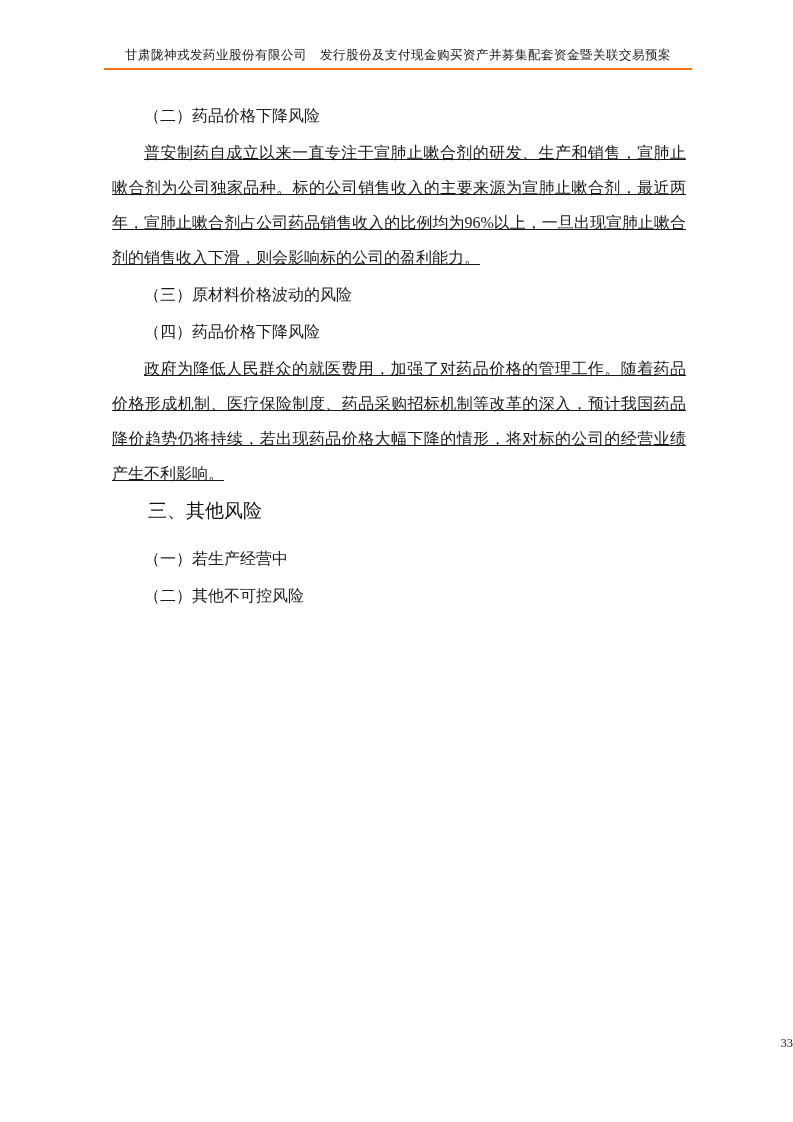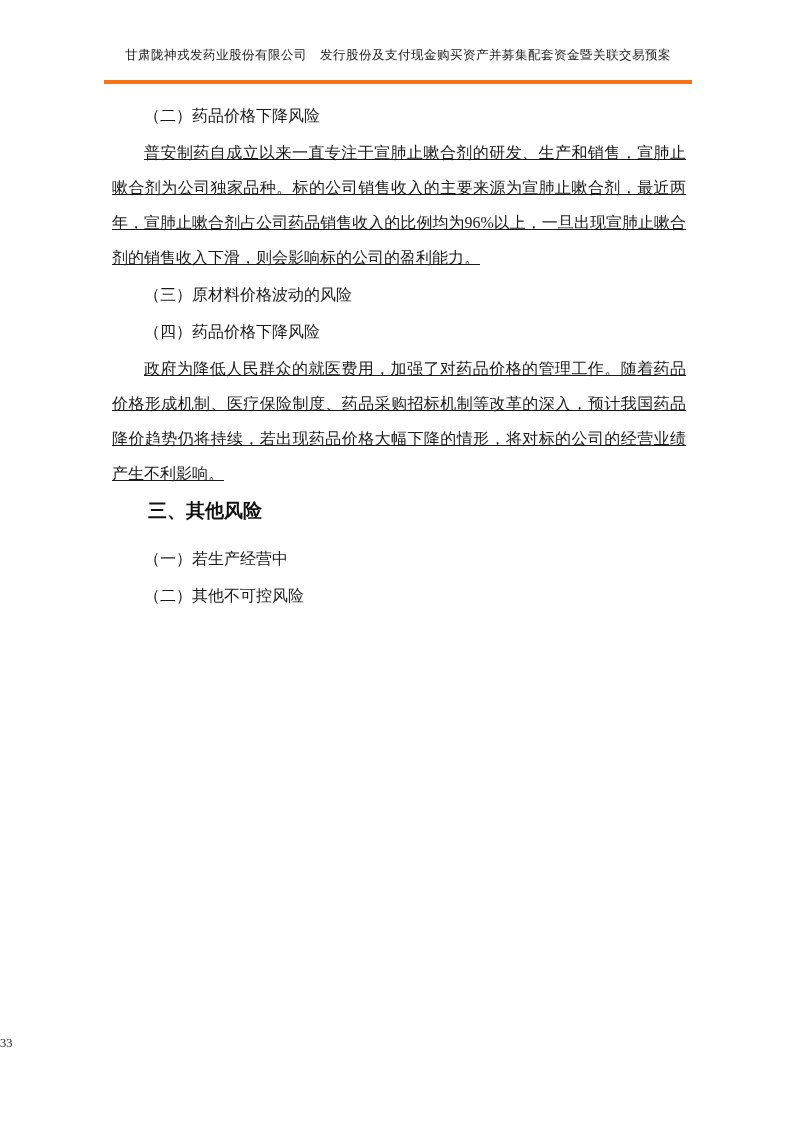--- a/index.html
+++ b/index.html
@@ -19,22 +19,22 @@
   }
   .doc-header {
     position: absolute;
     top: 46px;
     left: 104px;
     width: 588px;
     text-align: center;
     font-size: 12.5px;
     letter-spacing: 0.5px;
     line-height: 18px;
-    padding-bottom: 16px;
-    border-bottom: 4px solid #f97316;
+    padding-bottom: 4px;
+    border-bottom: 2px solid #f97316;
     white-space: nowrap;
   }
   .doc-body {
     position: absolute;
     top: 96px;
     left: 112px;
     width: 574px;
   }
   .block-subheading {
     font-size: 16px;
@@ -45,33 +45,33 @@
   .block-paragraph {
     font-size: 16px;
     line-height: 35px;
     margin: 2px 0;
     text-indent: 2em;
     text-align: justify;
     text-decoration: underline;
   }
   .block-heading1 {
     font-family: "Liberation Sans", "DejaVu Sans", sans-serif;
-    font-weight: bold;
+    font-weight: normal;
     font-size: 19px;
     line-height: 36px;
     margin: 2px 0 12px;
     text-indent: 1.9em;
     color: #111111;
   }
   .doc-footer {
     position: absolute;
     top: 1036px;
     left: 0;
     width: 100%;
-    text-align: left;
+    text-align: right;
     font-size: 12.5px;
     color: #1a1a1a;
   }
 </style>
 </head>
 <body>
 
 <div class="page">
   <div class="doc-header">甘肃陇神戎发药业股份有限公司　发行股份及支付现金购买资产并募集配套资金暨关联交易预案</div>
 

